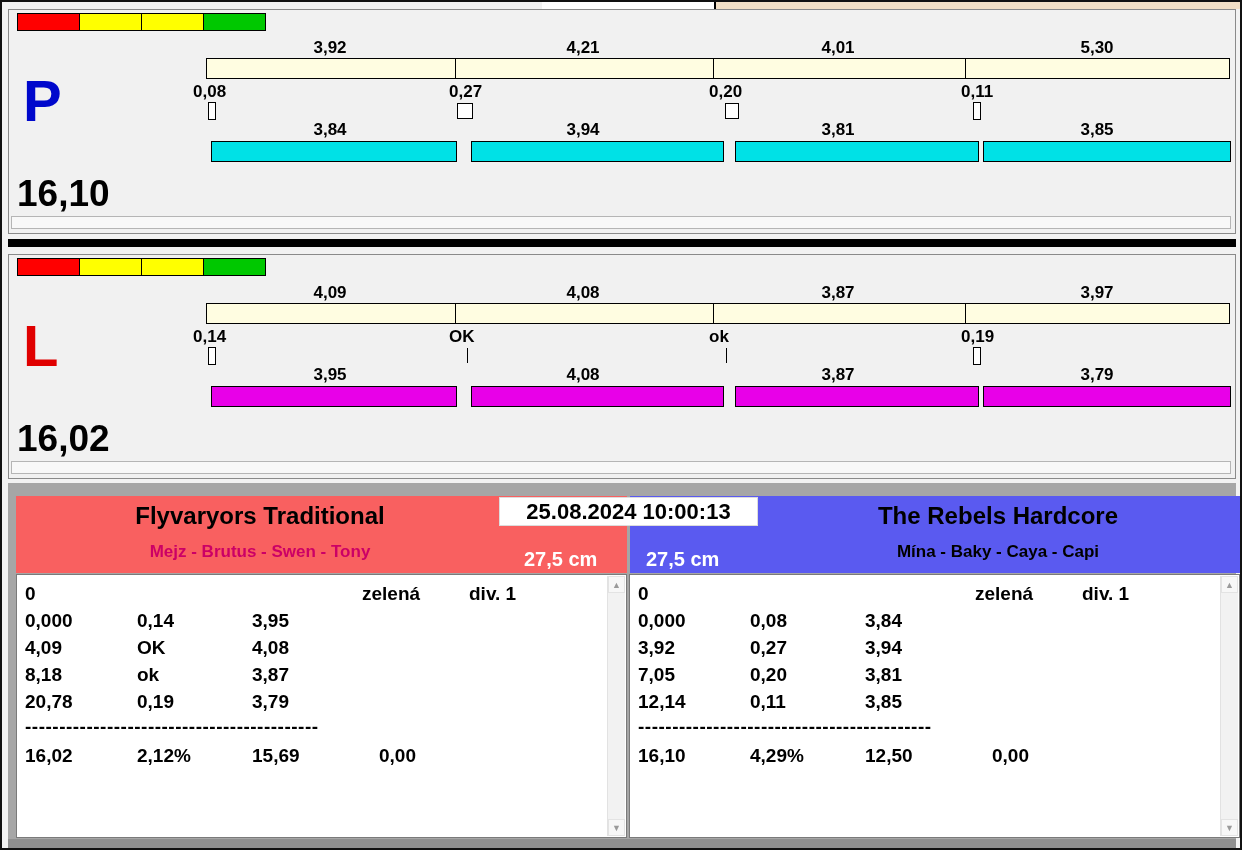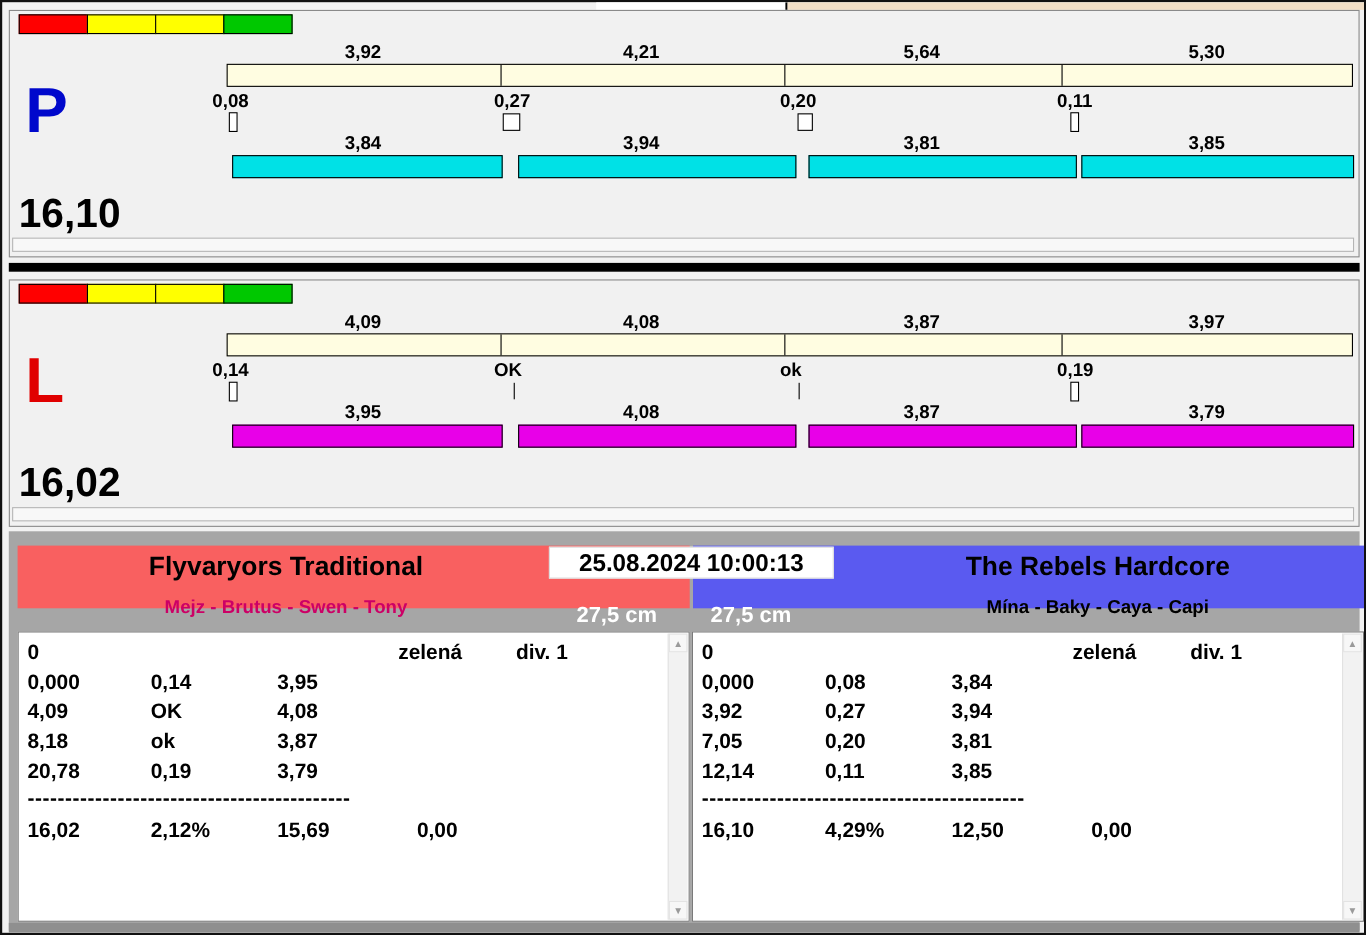--- a/index.html
+++ b/index.html
@@ -51,21 +51,21 @@
 
   .lane-total{position:absolute;left:8px;top:165px;font-size:37px;line-height:1;}
   .lane-strip{position:absolute;left:2px;top:206px;width:1220px;height:13px;background:#f8f8f8;border:1px solid #b5b5b5;box-sizing:border-box;}
 
   .divider{position:absolute;left:6px;top:237px;width:1228px;height:8px;background:#000;}
 
   
   .bottom-back{position:absolute;left:6px;top:481px;width:1228px;height:363px;background:#a6a6a6;}
   .bottom-strip{position:absolute;left:6px;top:837px;width:1228px;height:9px;background:#8f8f8f;}
 
-  .team-header{position:absolute;top:494px;height:57px;box-sizing:border-box;}
+  .team-header{position:absolute;top:494px;height:77px;box-sizing:border-box;}
   .th-left{left:14px;width:611px;background:#f96060;}
   .th-right{left:628px;width:610px;background:#5a5af0;}
   .team-title{position:absolute;top:6px;font-size:24px;text-align:center;color:#000;}
   .th-left .team-title{left:0;width:488px;}
   .th-right .team-title{left:128px;width:480px;}
   .team-members{position:absolute;top:46px;font-size:17px;text-align:center;}
   .th-left .team-members{left:0;width:488px;color:#cc0066;}
   .th-right .team-members{left:128px;width:480px;color:#000000;}
   .team-height{position:absolute;top:52px;font-size:20px;color:#fff;}
   .th-left .team-height{left:508px;}
@@ -98,21 +98,21 @@
   <div class="lane lane-p">
     <div class="lights">
       <span class="seg red"></span>
       <span class="seg yellow"></span>
       <span class="seg yellow"></span>
       <span class="seg green"></span>
     </div>
 
     <div class="tl cc0 row-top">3,92</div>
     <div class="tl cc1 row-top">4,21</div>
-    <div class="tl cc2 row-top">5,64</div>
+    <div class="tl cc2 row-top">4,01</div>
     <div class="tl cc3 row-top">5,30</div>
 
     <div class="splitbar">
       <span class="btick bt0"></span>
       <span class="btick bt1"></span>
       <span class="btick bt2"></span>
     </div>
 
     <div class="ml ml0">0,08</div>
     <div class="ml ml1">0,27</div>

